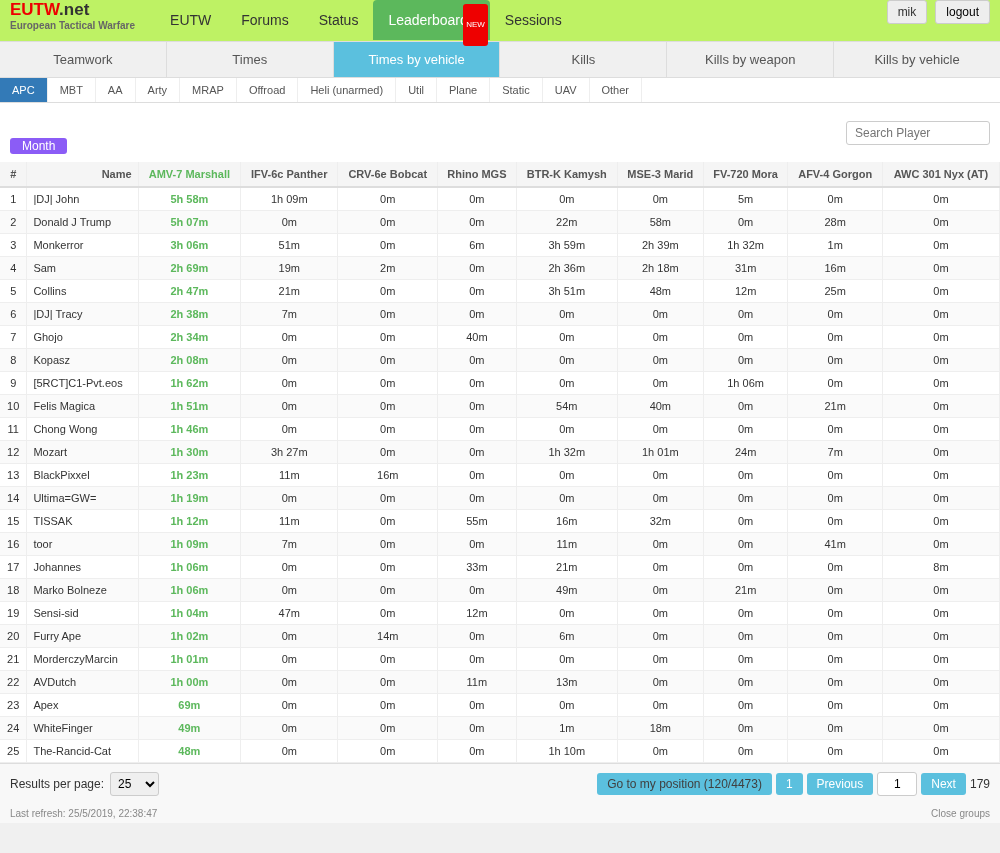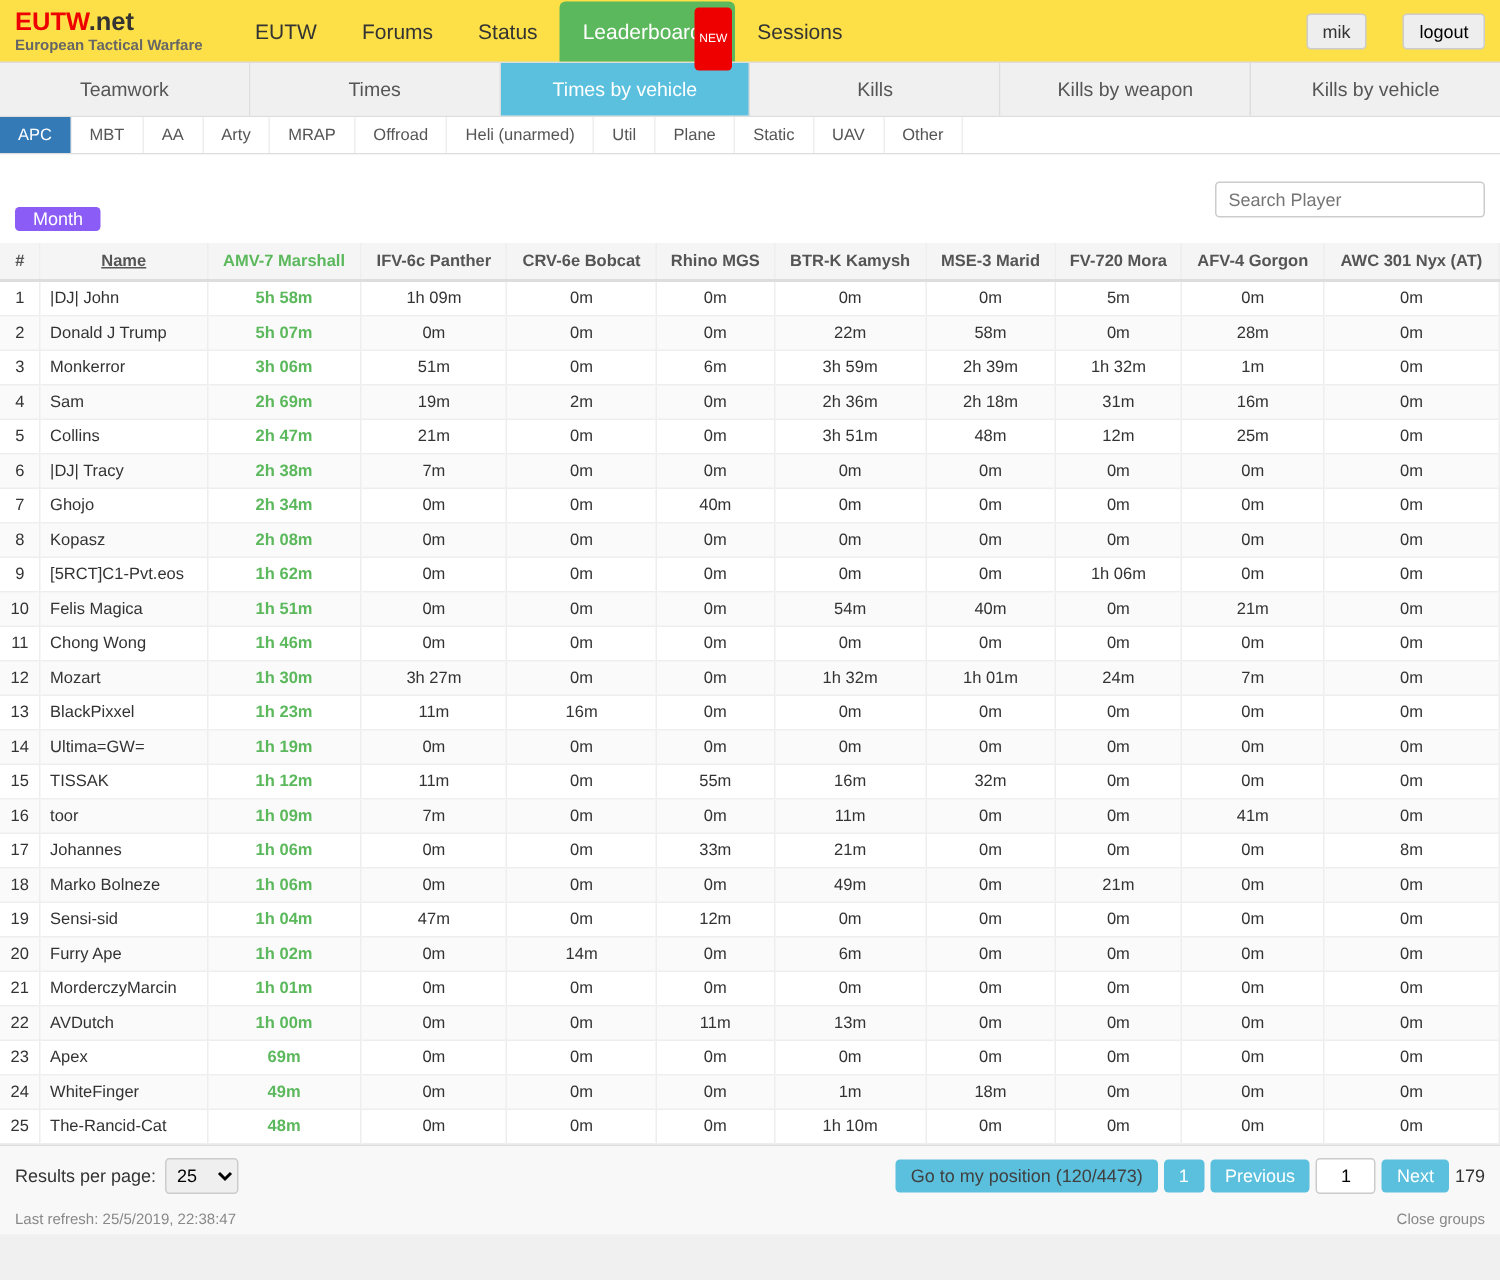--- a/index.html
+++ b/index.html
@@ -1,52 +1,52 @@
 <!DOCTYPE html>
 <html><head>
   <meta charset="utf-8">
   <style>
     * { box-sizing: border-box; margin: 0; padding: 0; }
     body { font-family: Arial, sans-serif; font-size: 12px; background: #f0f0f0; color: #333; }
 
     
-    #header { background: #fde047; border-bottom: 1px solid #ddd; display: flex; align-items: center; padding: 0 10px; height: 42px; }
+    #header { background: #bef264; border-bottom: 1px solid #ddd; display: flex; align-items: flex-start; padding: 0 10px; height: 42px; }
     #logo { font-weight: bold; font-size: 16px; color: #333; margin-right: 20px; }
     #logo span { color: #e00; }
     #logo .sub { font-size: 10px; color: #666; display: block; }
     #nav { display: flex; align-items: center; flex: 1; }
     .nav-link { padding: 0 15px; height: 40px; line-height: 40px; text-decoration: none; color: #333; font-size: 14px; }
     .nav-leaderboards { background: #5cb85c; color: #fff; border-radius: 4px 4px 0 0; position: relative; }
     .nav-leaderboards .new-badge { background: #e00; color: #fff; font-size: 8px; border-radius: 3px; padding: 1px 3px; position: absolute; top: 4px; right: 2px; }
-    #user-area { display: flex; align-items: center; gap: 24px; }
+    #user-area { display: flex; align-items: center; gap: 8px; }
     .username-btn { background: #eee; border: 1px solid #ccc; padding: 4px 10px; border-radius: 3px; font-size: 12px; }
     .logout-btn { background: #eee; border: 1px solid #ccc; padding: 4px 10px; border-radius: 3px; font-size: 12px; cursor: pointer; }
 
     
     #tab-nav { display: flex; background: #f8f8f8; border-bottom: 1px solid #ddd; }
     .tab { flex: 1; text-align: center; padding: 10px; cursor: pointer; font-size: 13px; border-right: 1px solid #ddd; color: #555; background: #f0f0f0; }
     .tab.active { background: #5bc0de; color: #fff; }
     .tab:last-child { border-right: none; }
 
     
     #vehicle-tabs { display: flex; background: #fff; border-bottom: 1px solid #ddd; }
     .vtab { padding: 6px 12px; cursor: pointer; font-size: 11px; color: #555; border-right: 1px solid #eee; }
     .vtab.active { background: #337ab7; color: #fff; }
 
     
     #controls { display: flex; align-items: center; justify-content: space-between; padding: 8px 10px; background: #fff; }
     .month-btn { background: #8b5cf6; color: #fff; border: none; padding: 1px 12px; border-radius: 3px; cursor: pointer; font-size: 12px; margin-top: 27px; }
-    .search-input { border: 1px solid #ccc; padding: 4px 8px; border-radius: 3px; width: 180px; font-size: 12px; }
+    .search-input { border: 1px solid #ccc; padding: 4px 8px; border-radius: 3px; width: 144px; font-size: 12px; }
 
     
     #table-container { overflow-x: auto; background: #fff; }
     table { width: 100%; border-collapse: collapse; font-size: 11px; }
     thead tr { background: #f5f5f5; border-bottom: 2px solid #ddd; }
     thead th { padding: 6px 6px; text-align: center; font-weight: bold; color: #555; white-space: nowrap; border-right: 1px solid #eee; }
-    thead th.name-col { text-align: center; text-decoration: underline; }
+    thead th.name-col { text-align: right; }
     thead th.highlight { color: #5cb85c; font-weight: bold; }
     tbody tr { border-bottom: 1px solid #eee; }
     tbody tr:nth-child(even) { background: #fafafa; }
     td { padding: 5px 6px; text-align: center; white-space: nowrap; border-right: 1px solid #eee; }
     td.name-col { text-align: left; font-weight: 500; }
     td.green { color: #5cb85c; font-weight: bold; }
 
     
     #footer-controls { display: flex; justify-content: space-between; padding: 8px 10px; background: #f8f8f8; border-top: 1px solid #ddd; }
     .results-per-page { display: flex; align-items: center; gap: 6px; font-size: 12px; }

